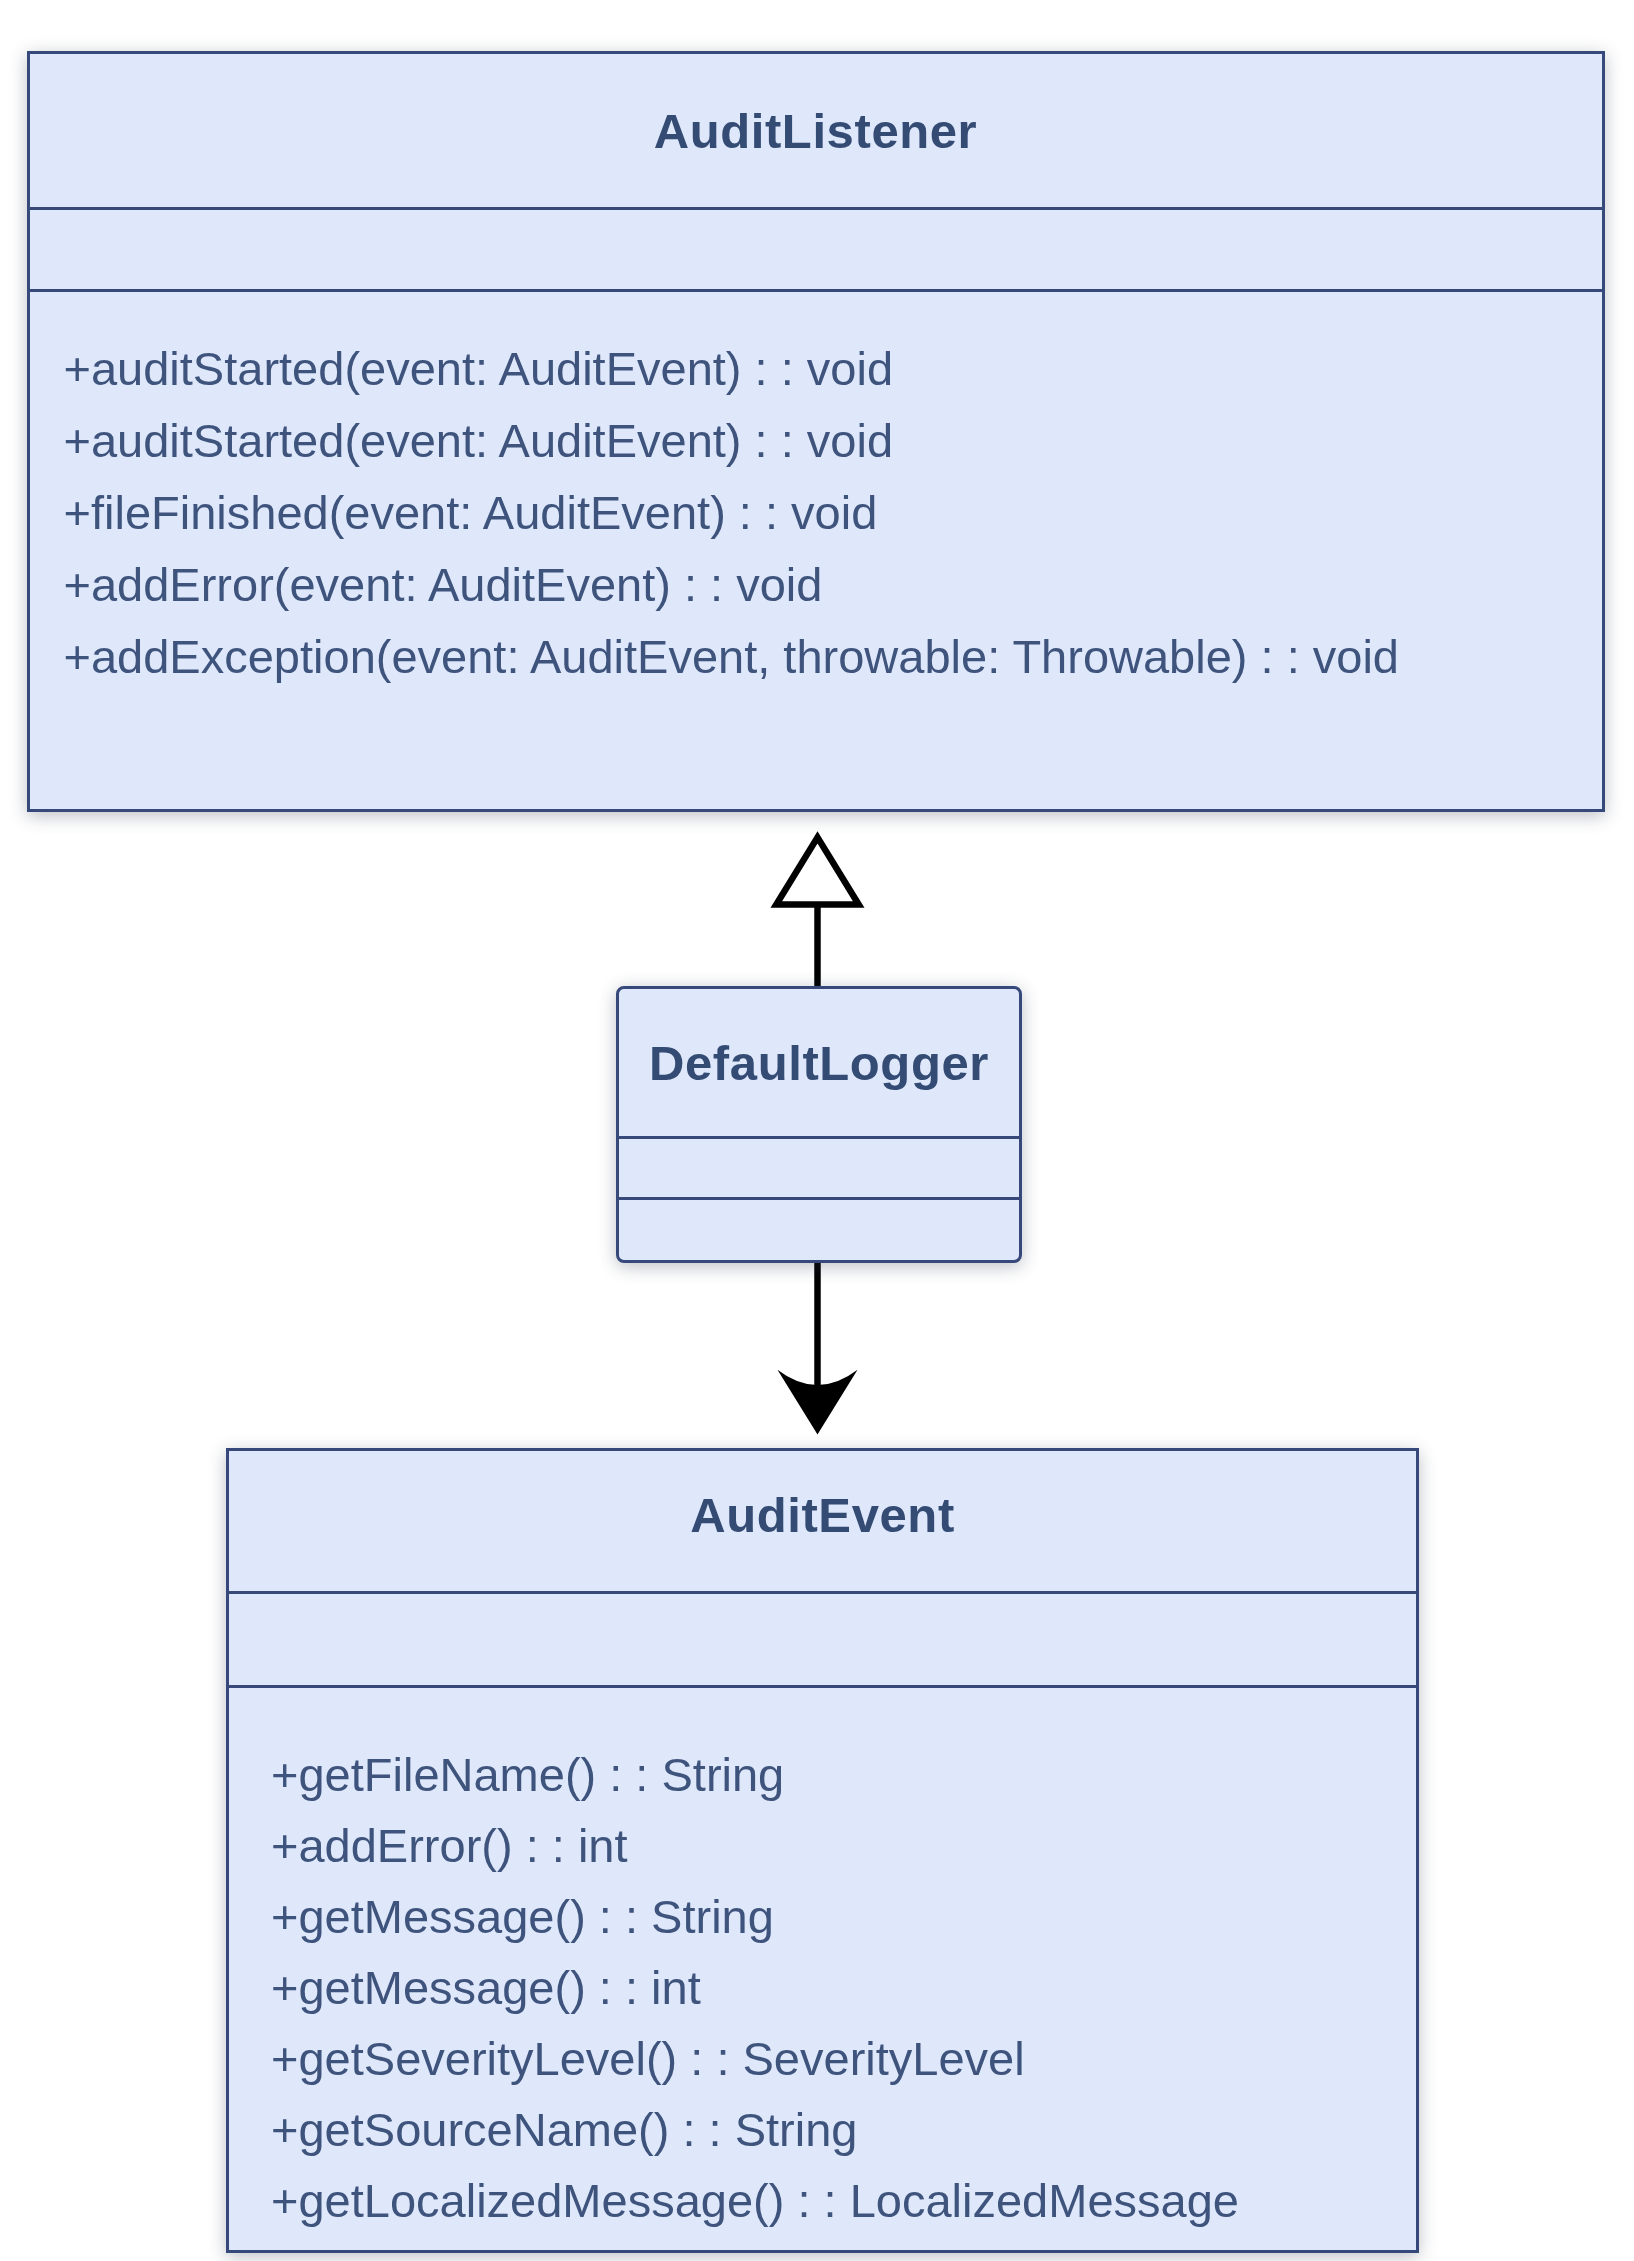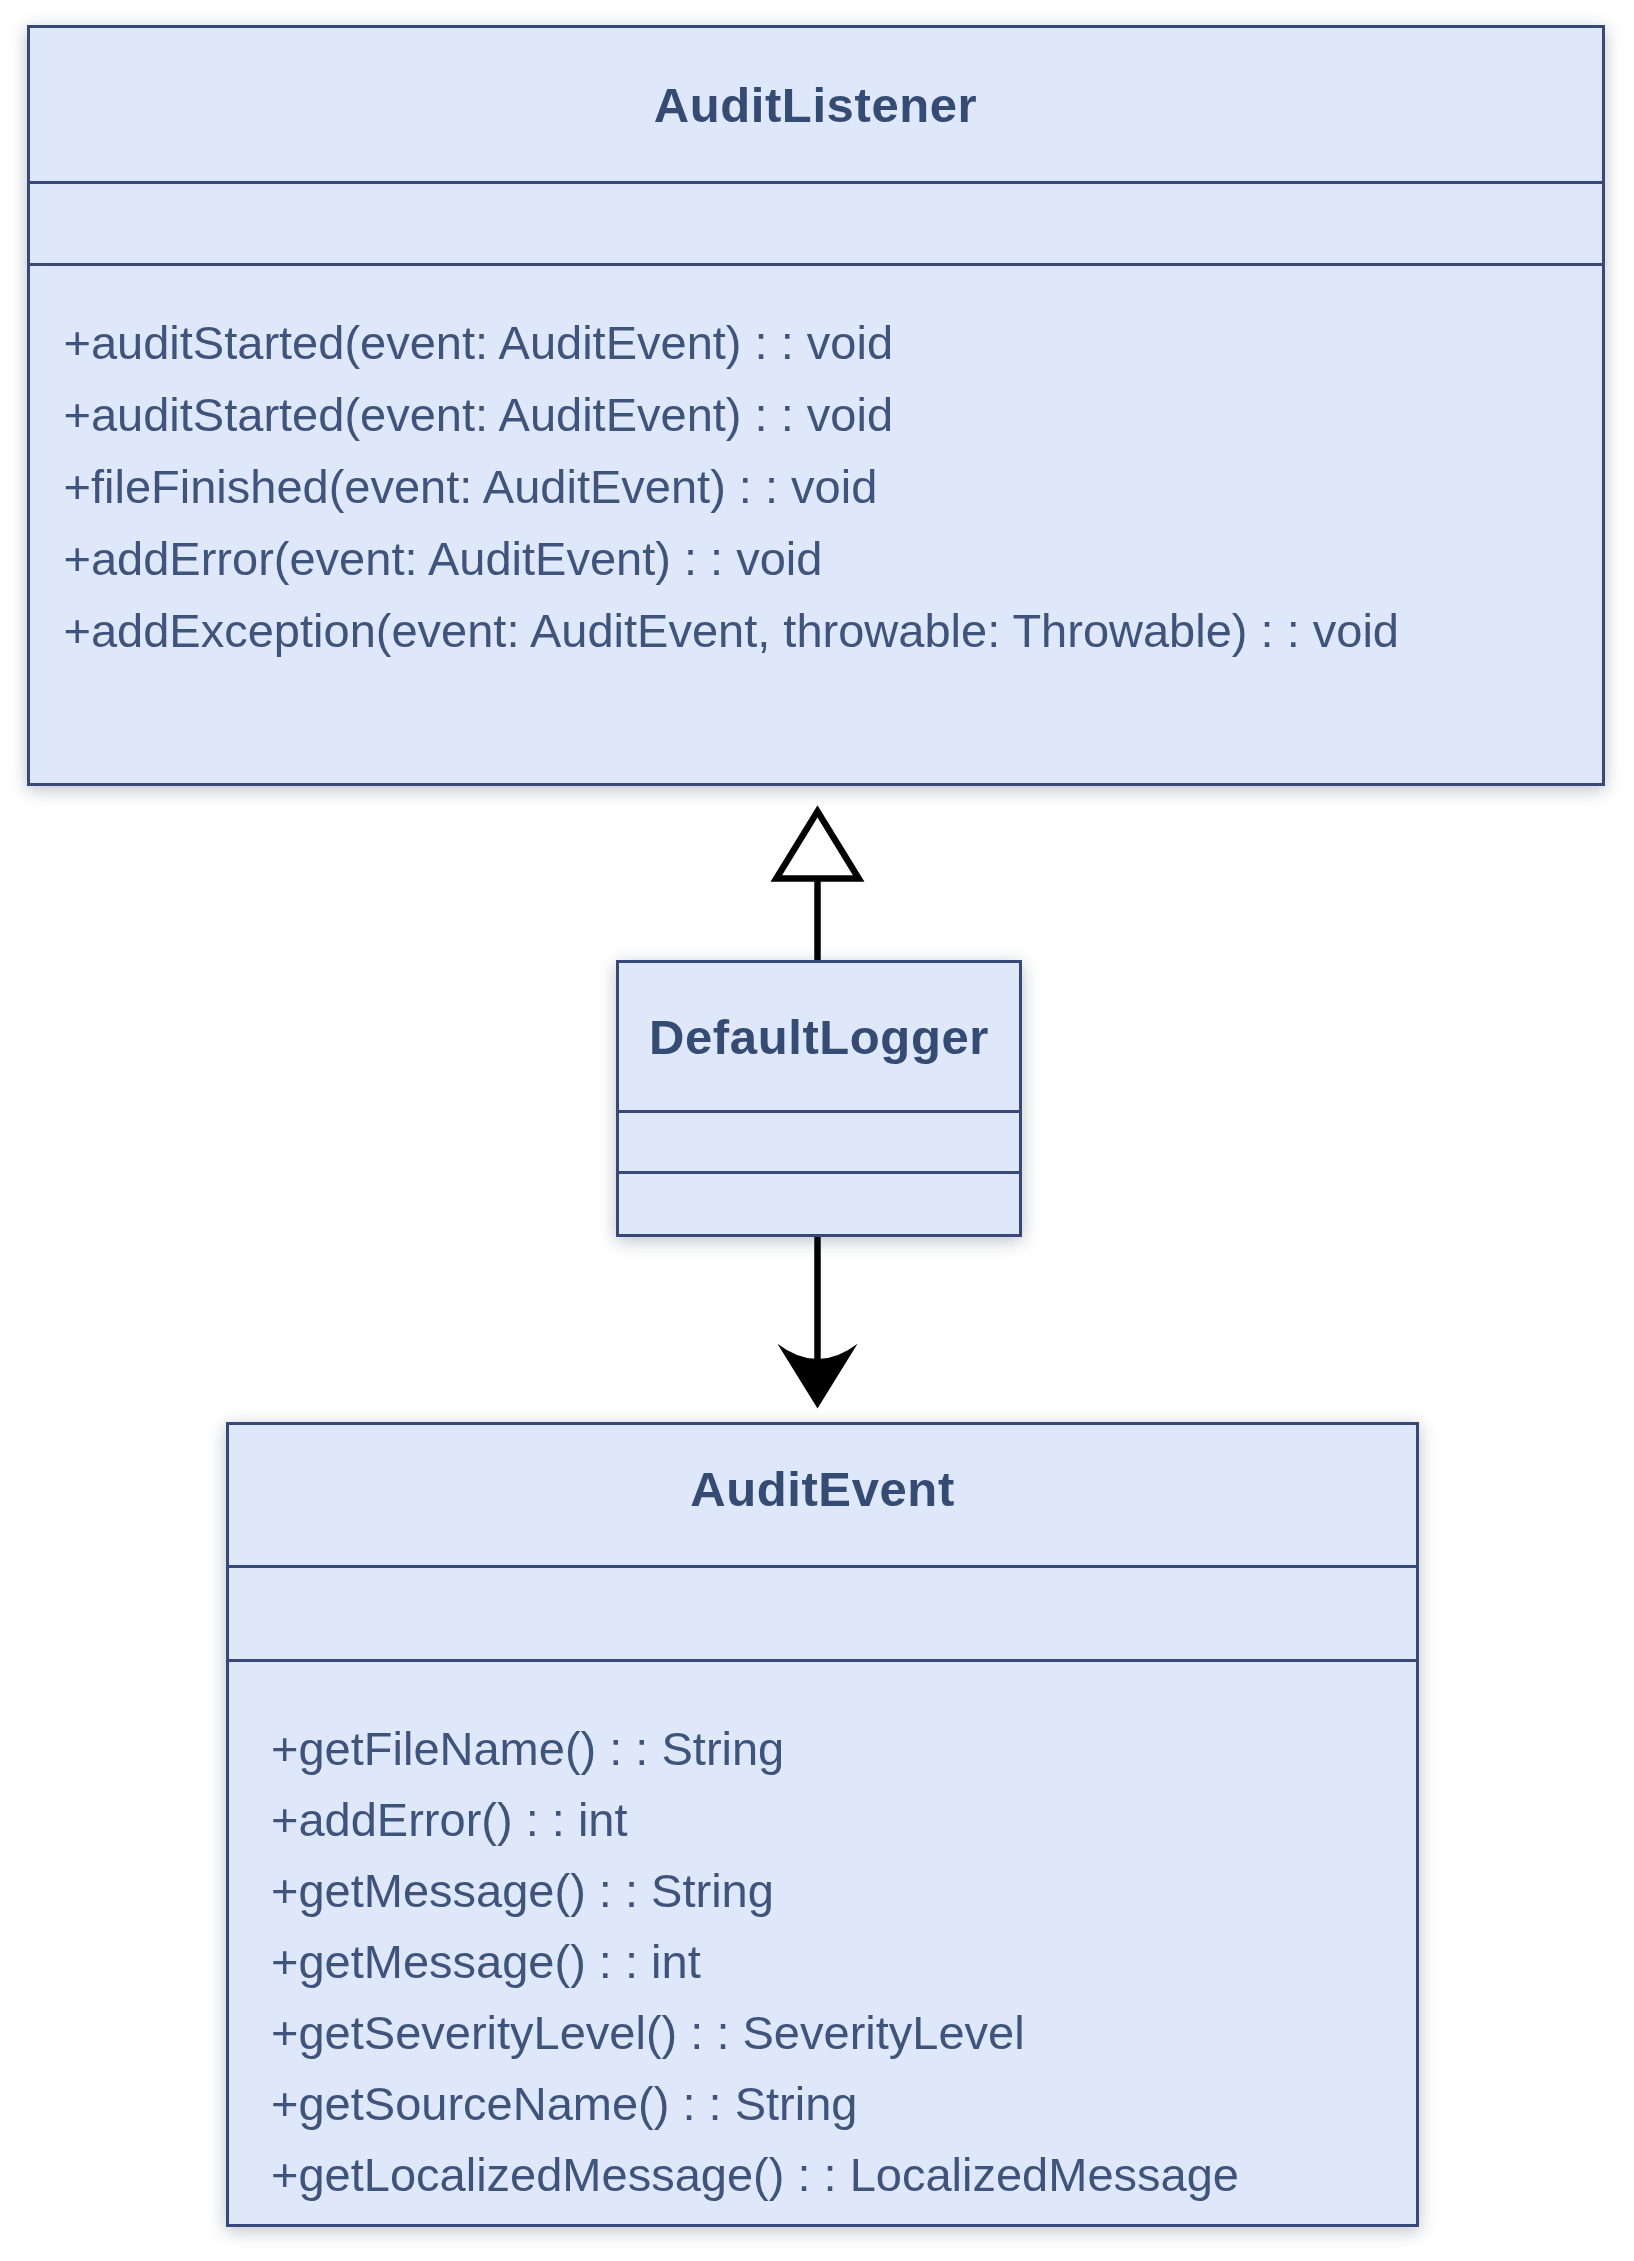--- a/index.html
+++ b/index.html
@@ -16,20 +16,21 @@
     height: 2261px;
     background: var(--page-bg);
     font-family: "Liberation Sans", "DejaVu Sans", sans-serif;
     overflow: hidden;
   }
   #canvas {
     position: relative;
     width: 1635px;
     height: 1720px;
     background: var(--page-bg);
+    margin-top: 26px;
   }
   #connectors {
     position: absolute;
     left: 0; top: 0;
     width: 1635px; height: 2261px;
     pointer-events: none;
   }
   .uml-class {
     position: absolute;
     background: var(--class-fill);
@@ -63,21 +64,21 @@
     white-space: nowrap;
   }
 
   
   #cls-audit-listener { left: 26.5px;  top: 25px;   width: 1578px; height: 761px; }
   #cls-audit-listener .title   { height: 153px; }
   #cls-audit-listener .attrs   { height: 82px; }
   #cls-audit-listener .methods { padding: 41px 17.7px 0 34px; }
 
   
-  #cls-default-logger { left: 616px; top: 960px; width: 406px; height: 277px; }
+  #cls-default-logger { left: 616px; top: 960px; width: 406px; height: 277px; border-radius: 8px; }
   #cls-default-logger .title   { height: 147px; }
   #cls-default-logger .attrs   { height: 61px; }
   #cls-default-logger .methods { padding: 0; }
 
   
   #cls-audit-event { left: 226px; top: 1422px; width: 1193px; height: 805px; gap: 13px; }
   #cls-audit-event .title   { height: 127px; }
   #cls-audit-event .attrs   { height: 81px; }
   #cls-audit-event .methods { padding: 51px 34px 0 42px; }
   #cls-audit-event .method-line { line-height: 71px; }

